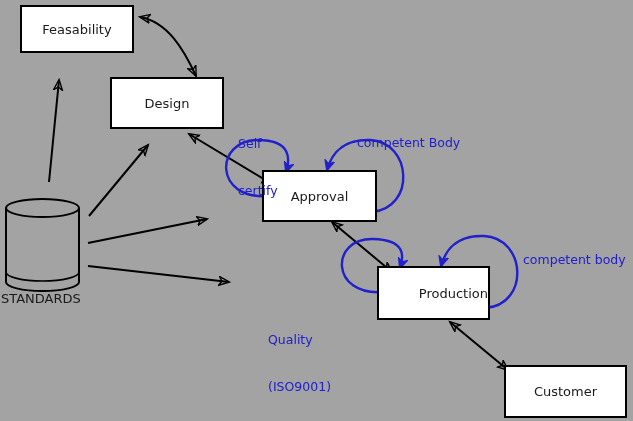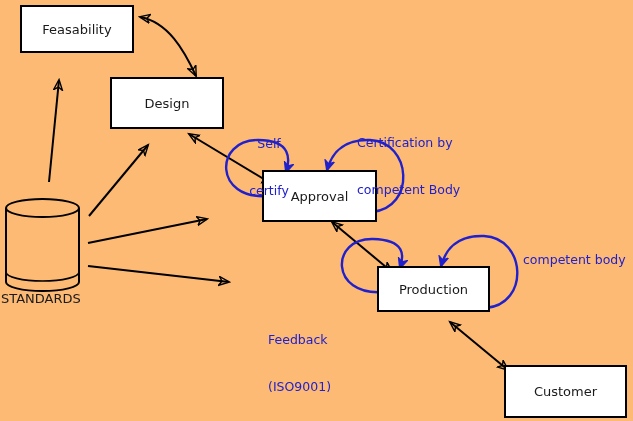--- a/index.html
+++ b/index.html
@@ -5,21 +5,21 @@
 <style>
   html, body {
     margin: 0;
     padding: 0;
     background: #ffffff;
   }
   #canvas {
     position: relative;
     width: 633px;
     height: 421px;
-    background: #fdba74;
+    background: #a3a3a3;
     overflow: hidden;
     font-family: "DejaVu Sans", "Liberation Sans", sans-serif;
   }
   #vector-layer {
     position: absolute;
     left: 0;
     top: 0;
     width: 633px;
     height: 421px;
   }
@@ -46,21 +46,21 @@
     white-space: nowrap;
   }
   .annot {
     position: absolute;
     color: #2020cc;
     font-size: 12.5px;
     line-height: 15.5px;
     font-family: "DejaVu Sans", "Liberation Sans", sans-serif;
     white-space: pre;
   }
-  .annot.center { text-align: center; }
+  .annot.center { text-align: left; }
   .annot.left { text-align: left; }
   .cyl-label { text-align: center; }
 </style>
 </head>
 <body>
 
 <div id="canvas">
 
   <svg id="vector-layer" viewBox="0 0 633 421">
     <defs>
@@ -137,42 +137,41 @@
   </div>
 
   <div class="node-box" style="left:262px; top:170px; width:115px; height:52px;">
     <span>Approval</span>
   </div>
 
   <div class="node-box" style="left:110px; top:77px; width:114px; height:52px;">
     <span>Design</span>
   </div>
 
-  <div class="node-box" style="left:377px; top:266px; width:113px; height:46px;">
+  <div class="node-box" style="left:377px; top:266px; width:113px; height:54px;justify-content:flex-end;">
     <span>Production</span>
   </div>
 
   <div class="node-box" style="left:504px; top:365px; width:123px; height:53px; flex-direction:column; line-height:19px;">
     <span>Customer</span>
   </div>
 
   <div class="caption cyl-label" style="left:1px; top:291px;">STANDARDS</div>
 
   <div class="annot center" style="left:238px; top:105px; width:62px;">
     <div>Self</div>
     <div>certify</div>
   </div>
 
   <div class="annot left" style="left:357px; top:104px;">
-    <div>Certification by</div>
     <div>competent Body</div>
   </div>
 
   <div class="annot left" style="left:268px; top:301px;">
-    <div>Feedback</div>
+    <div>Quality</div>
     <div>(ISO9001)</div>
     
   </div>
 
   <div class="annot left" style="left:523px; top:221px;">
     <div>competent body</div>
   </div>
 
 </div>
 

